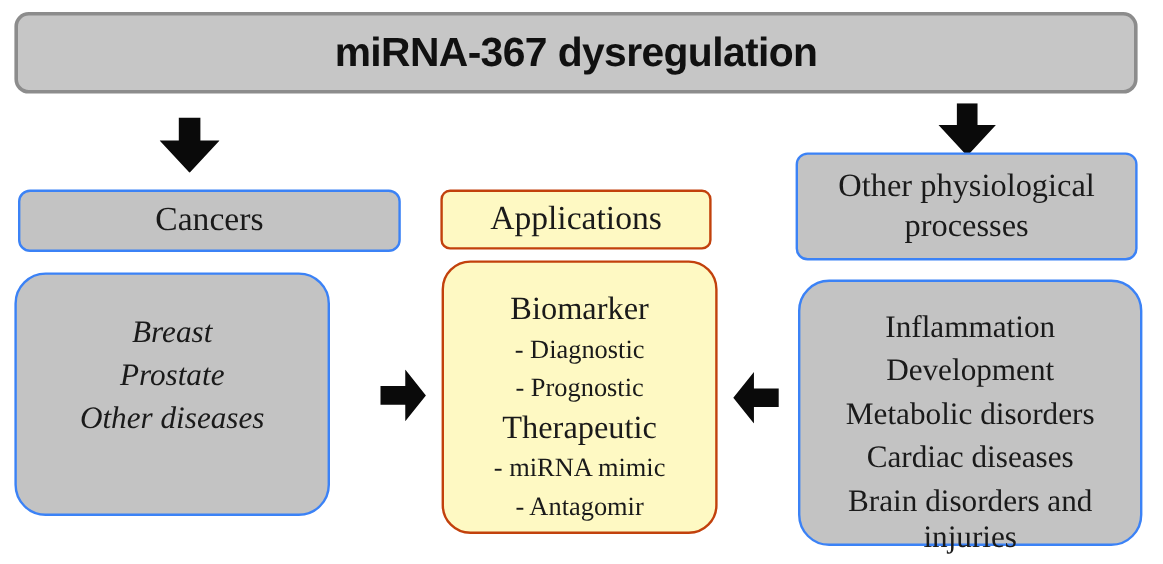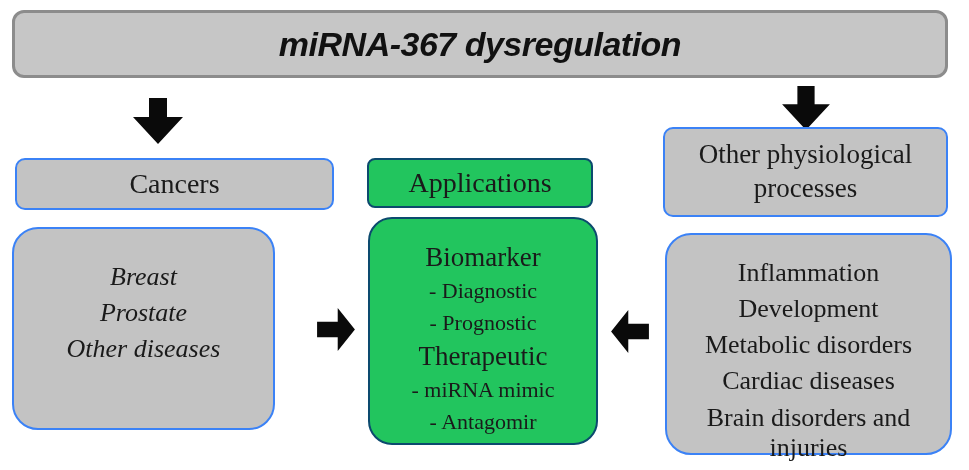--- a/index.html
+++ b/index.html
@@ -2,29 +2,29 @@
 <html><head>
 <meta charset="utf-8">
 <style>
   html,body{margin:0;padding:0;}
   body{
     width:969px;height:470px;position:relative;background:#ffffff;
     font-family:"Liberation Serif", serif;color:#1a1a1a;overflow:hidden;
   }
   .box{position:absolute;box-sizing:border-box;display:flex;align-items:center;justify-content:center;text-align:center;}
   .gray-fill{background:#c3c3c3;border:2px solid #3b82f6;}
-  .light-fill{background:#22c55e;border:2px solid #0c4a6e;}
+  .light-fill{background:#fef9c3;border:2px solid #c2410c;}
 
   .title-box{
     left:12px;top:10px;width:936px;height:68px;border-radius:12px;
     background:#c6c6c6;border:3px solid #8c8c8c;
   }
   .title-text{
     font-family:"Liberation Sans", sans-serif;font-weight:bold;
-    font-size:34px;letter-spacing:-0.5px;color:#111111;font-style:italic;
+    font-size:34px;letter-spacing:-0.5px;color:#111111;
   }
 
   .header-box{border-radius:10px;font-size:28px;}
   .cancers-header{left:15px;top:158px;width:319px;height:52px;}
   .applications-header{left:367px;top:158px;width:226px;height:50px;border-radius:8px;}
   .other-header{left:663px;top:127px;width:285px;height:90px;font-size:27px;line-height:1.25;}
 
   .big-box{flex-direction:column;justify-content:flex-start;}
   .cancers-box{left:12px;top:227px;width:263px;height:203px;border-radius:26px;padding-top:30px;font-style:italic;}
   .cancers-box .item{font-size:26px;line-height:36px;}

